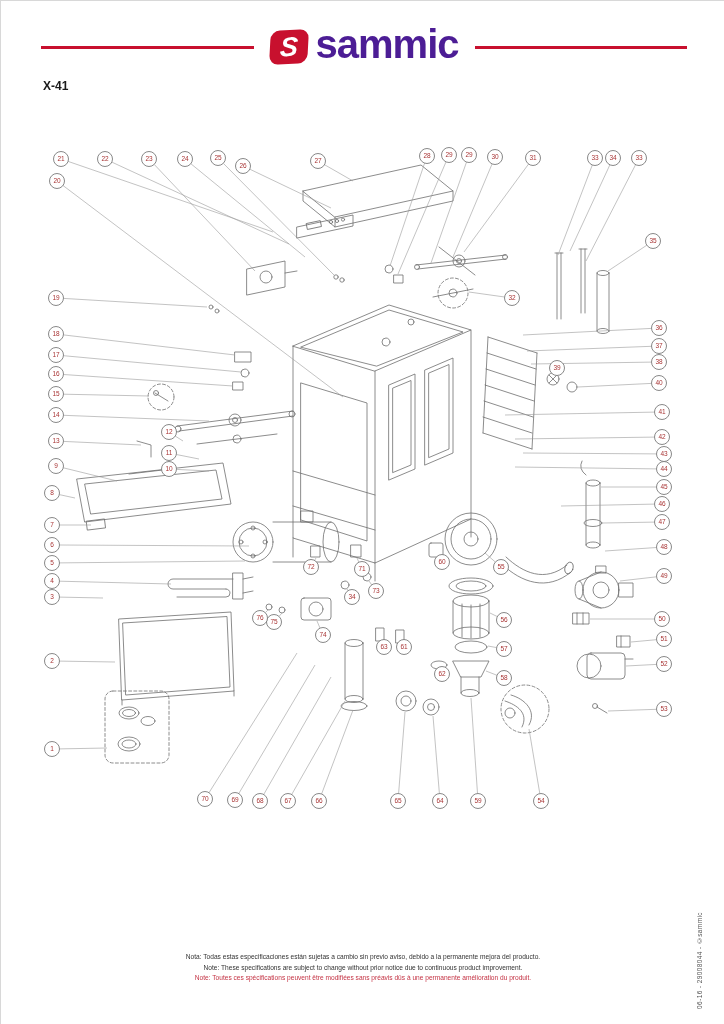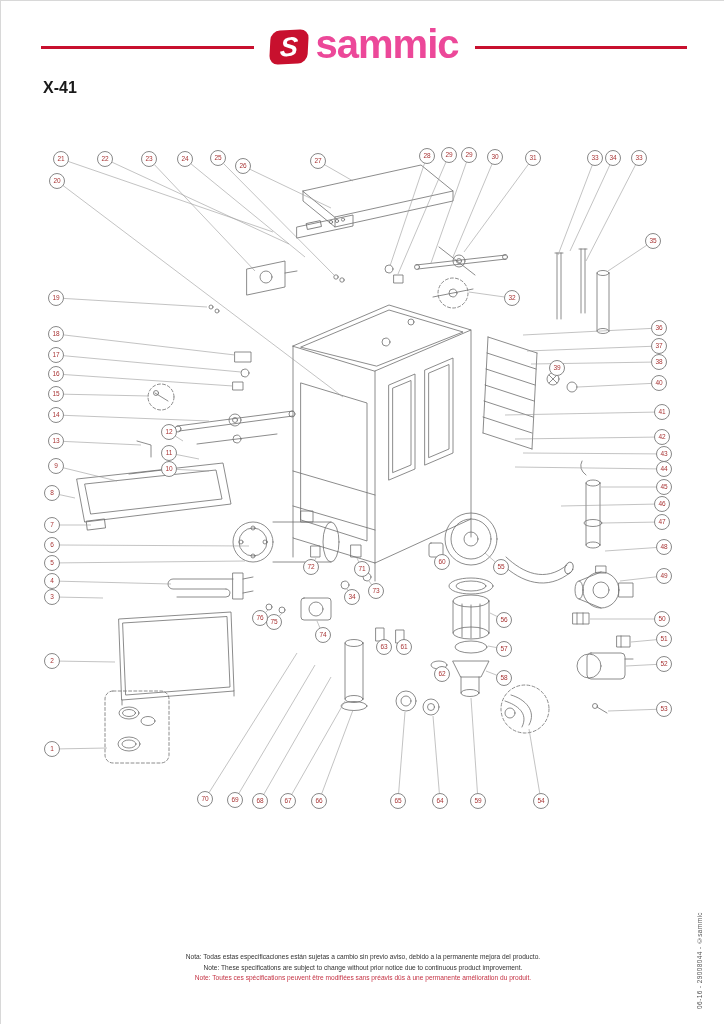--- a/index.html
+++ b/index.html
@@ -11,22 +11,22 @@
   
   .logo-row{position:absolute;top:26px;left:40px;right:38px;display:flex;align-items:center;height:40px;}
   .red-rule{flex:1;height:3px;background:#c8102e;}
   .brand{display:flex;align-items:center;gap:8px;margin:0 16px;}
   .brand-icon{
     width:38px;height:34px;background:#c8102e;border-radius:9px;
     transform:skewX(-6deg) rotate(-3deg);
     display:flex;align-items:center;justify-content:center;
     color:#fff;font-weight:bold;font-style:italic;font-size:27px;line-height:1;
   }
-  .brand-word{color:#ec4899;font-weight:bold;font-size:40px;letter-spacing:-1px;line-height:1;transform:translateY(-3px);}
-  .model{position:absolute;top:78px;left:42px;font-size:16px;font-weight:bold;color:#1a1a1a;}
+  .brand-word{color:#4c1d95;font-weight:bold;font-size:40px;letter-spacing:-1px;line-height:1;transform:translateY(-3px);}
+  .model{position:absolute;top:78px;left:42px;font-size:12px;font-weight:bold;color:#1a1a1a;}
   
   svg.art{position:absolute;left:0;top:0;width:724px;height:1024px;}
   .ln{fill:none;stroke:#6e6e6e;stroke-width:.8;stroke-linejoin:round;stroke-linecap:round;}
   .dash{stroke-dasharray:3 2.2;}
   #callout-layer line{stroke:#9a9a9a;stroke-width:.6;}
   #callout-layer circle{fill:#fff;stroke:#7a7a7a;stroke-width:.9;}
   #callout-layer text{font-size:6.5px;fill:#a83434;text-anchor:middle;font-family:"Liberation Sans",sans-serif;}
   
   .footer{position:absolute;left:0;right:0;bottom:42px;text-align:center;font-size:6.6px;line-height:1.55;color:#333;}
   .footer .fr{color:#c43344;}

